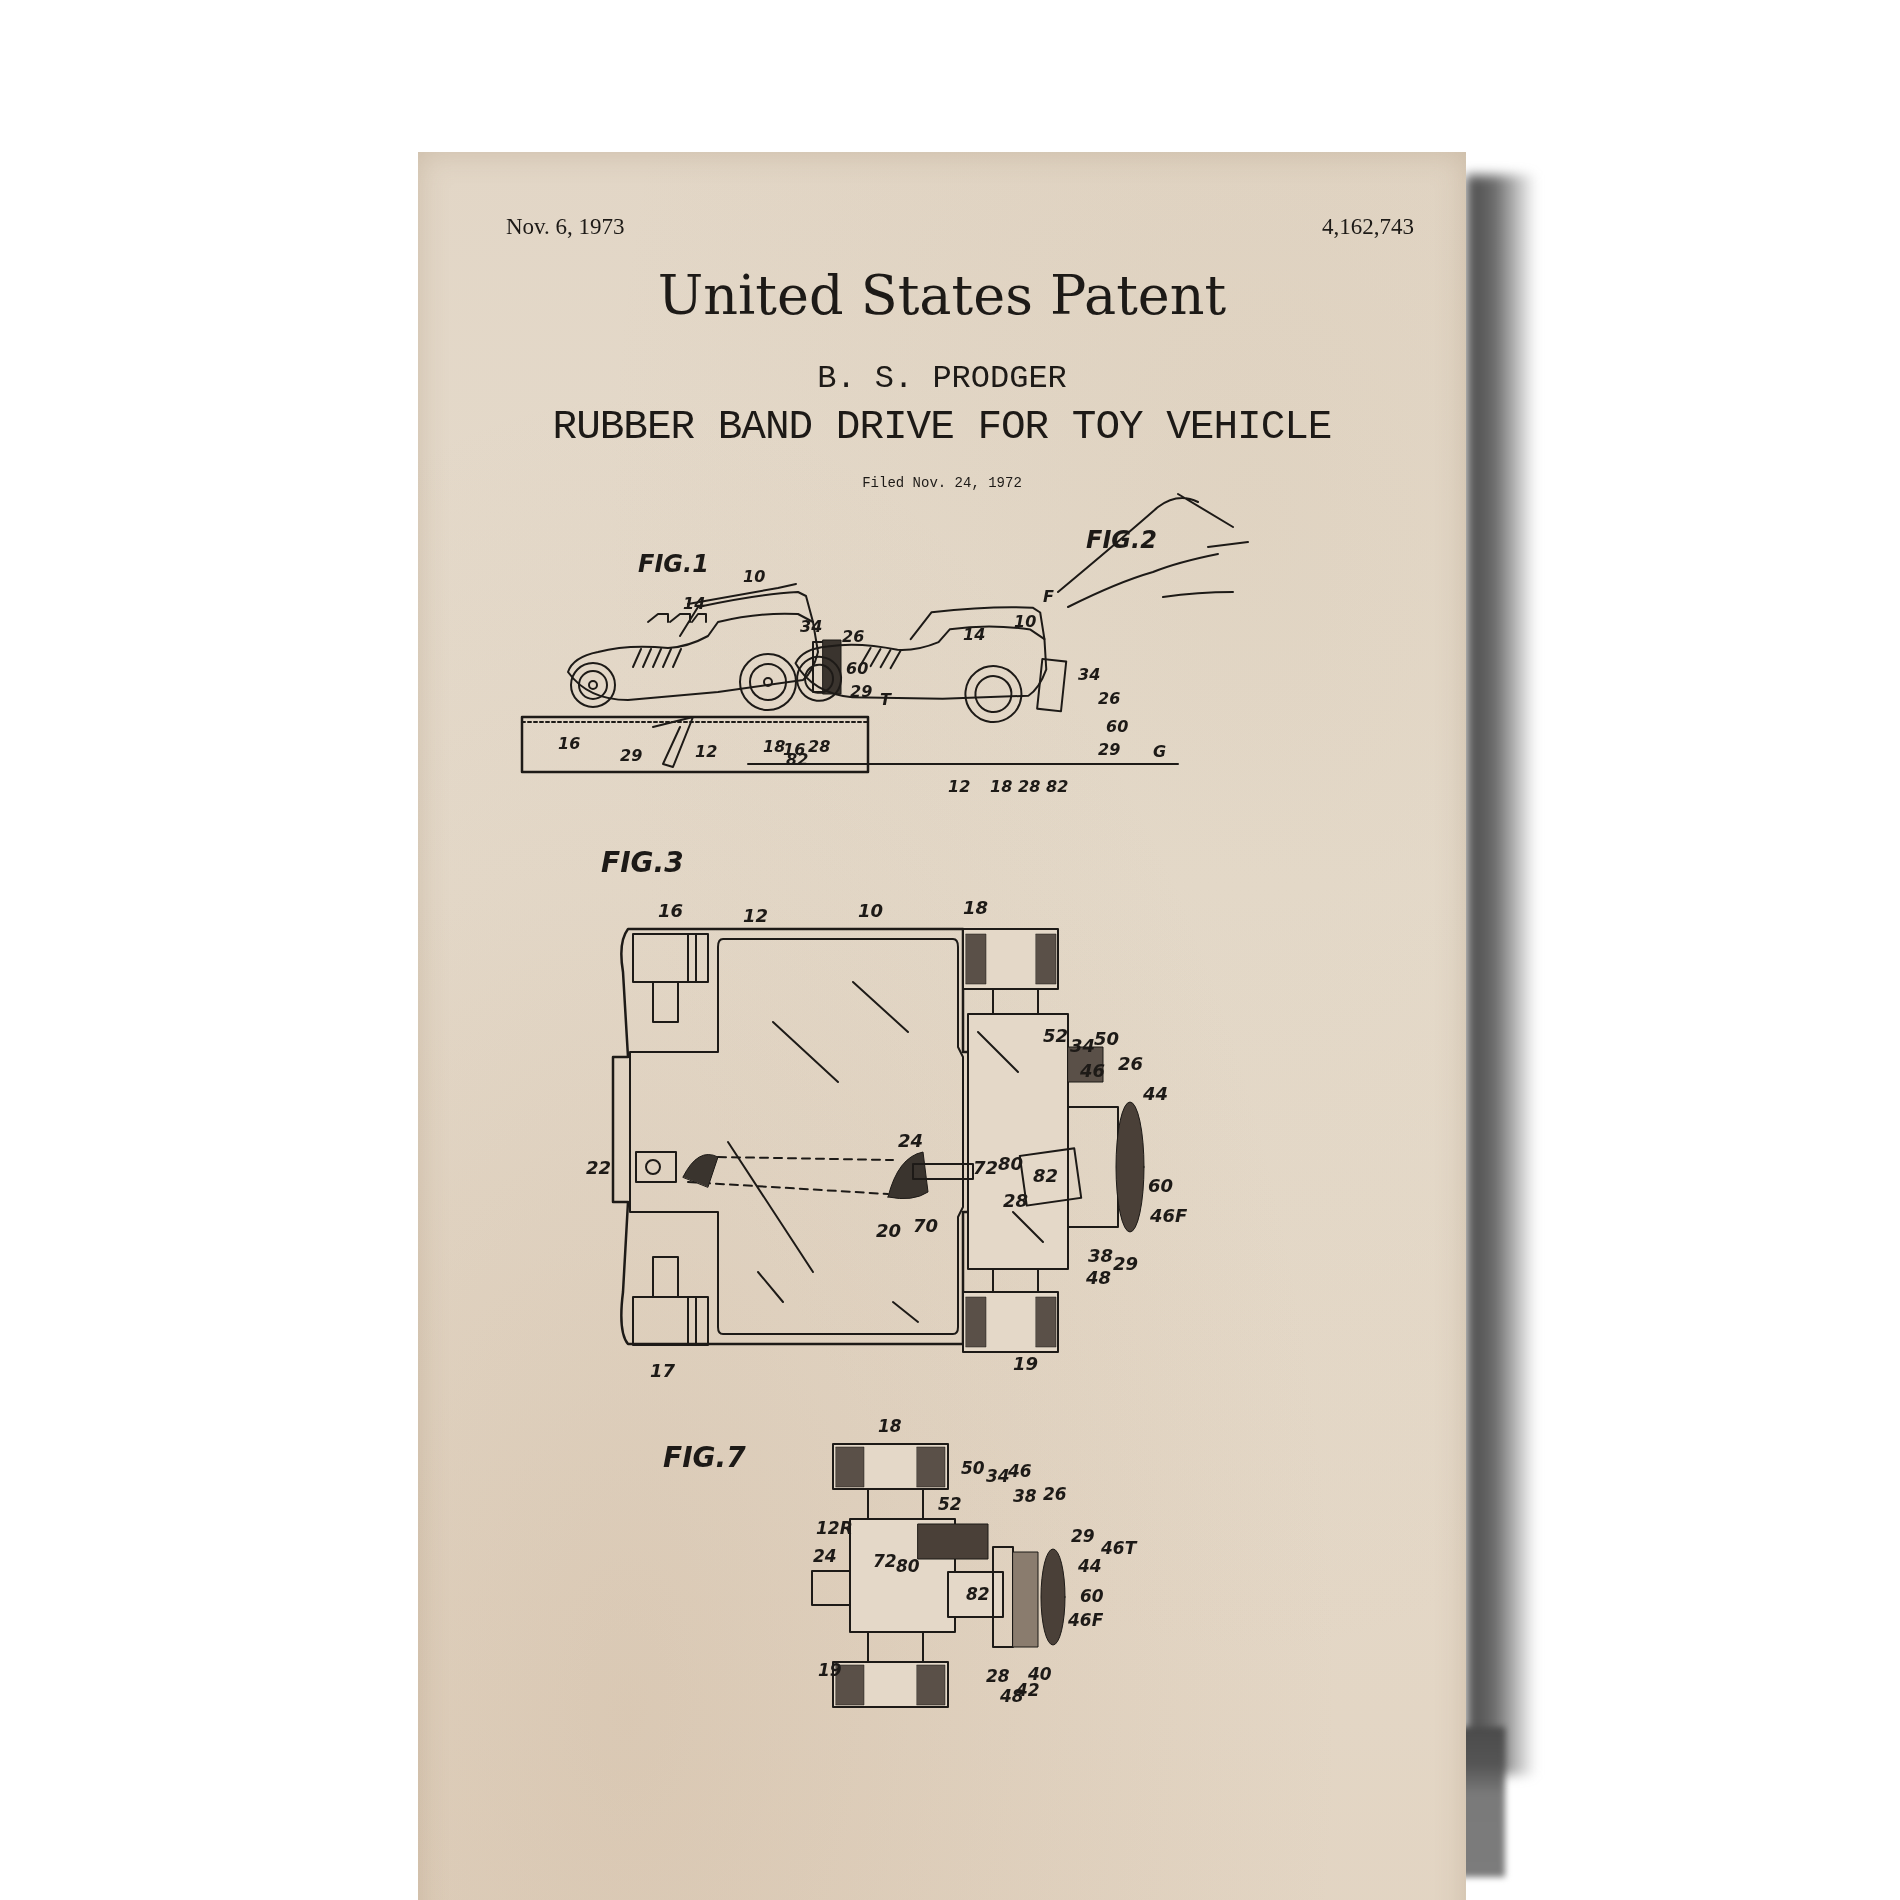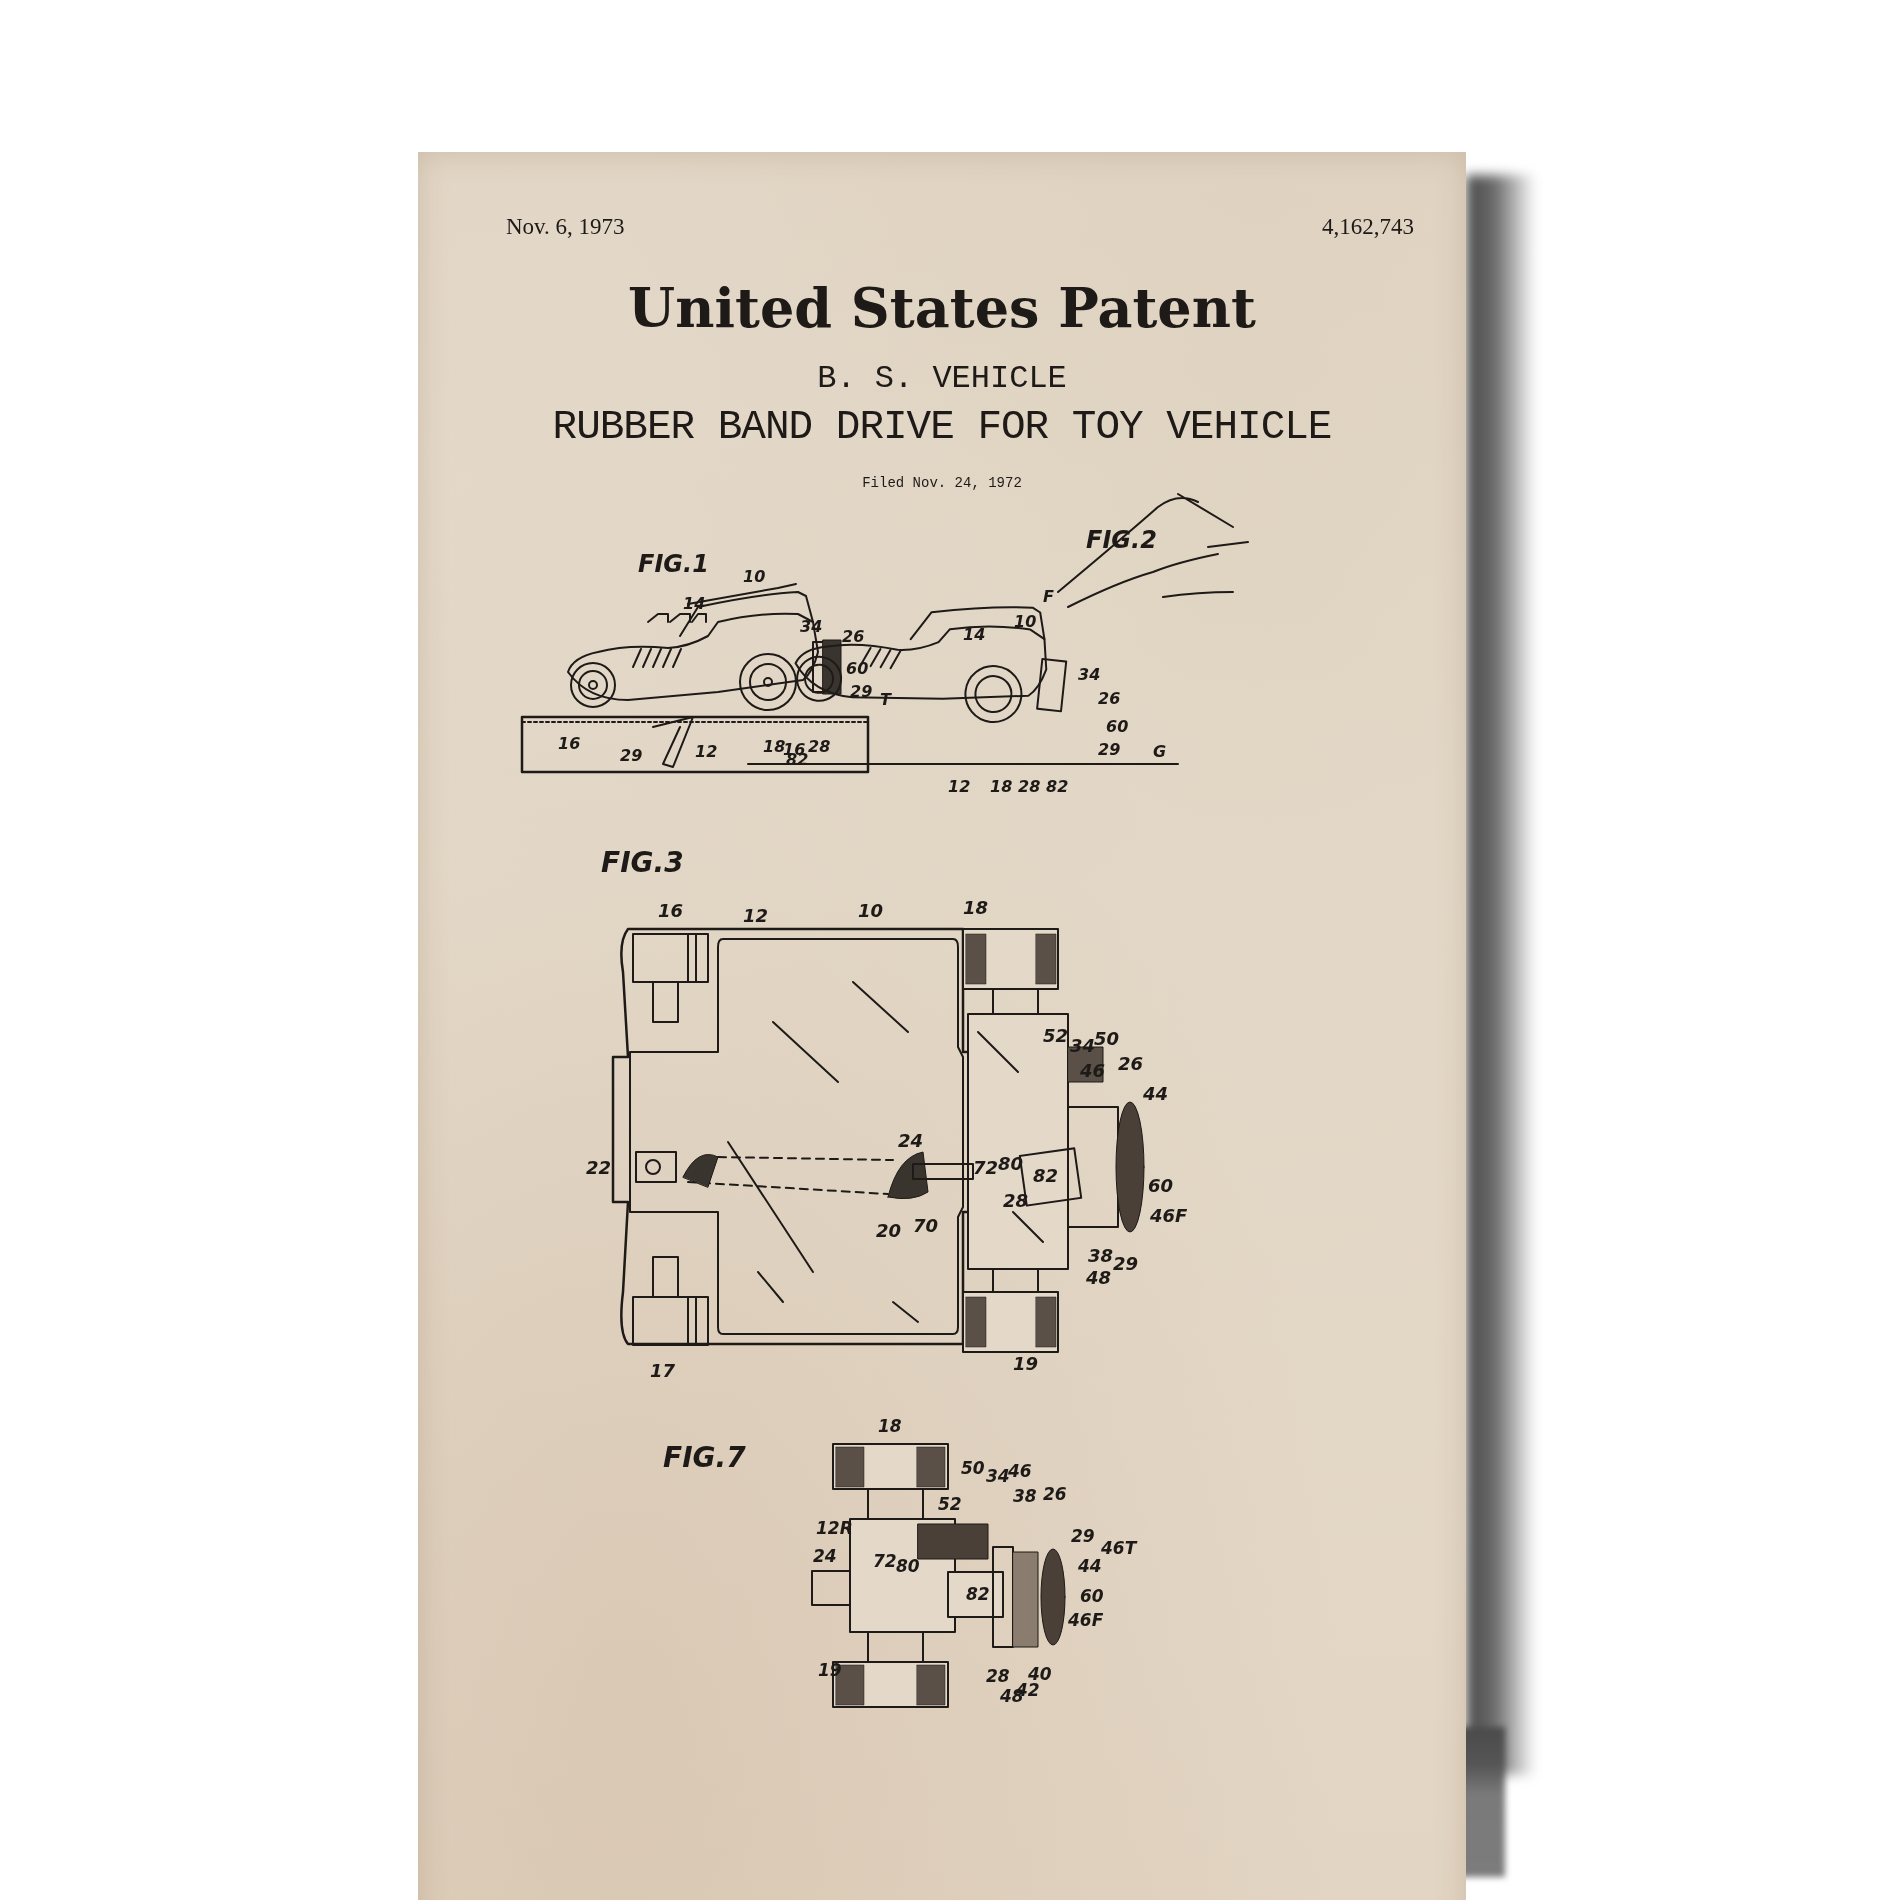--- a/index.html
+++ b/index.html
@@ -21,39 +21,39 @@
     position: absolute; left: 418px; top: 152px; width: 1048px; height: 1840px;
     background:
       radial-gradient(ellipse at 20% 85%, rgba(190,160,130,0.25), rgba(0,0,0,0) 60%),
       radial-gradient(ellipse at 80% 20%, rgba(200,180,150,0.15), rgba(0,0,0,0) 55%),
       linear-gradient(180deg, #e2d6c6 0%, #e6dccd 40%, #e2d4c2 100%);
     box-shadow: inset 0 0 30px rgba(140,110,80,0.25);
   }
   .text-abs { position: absolute; color: #1d1a17; white-space: nowrap; }
   .date { left: 88px; top: 62px; font-size: 23px; font-family: "Liberation Serif", serif; }
   .patno { right: 52px; top: 62px; font-size: 23px; font-family: "Liberation Serif", serif; }
-  .title { left: 0; right: 0; top: 112px; text-align: center; font-size: 54px; font-weight: bold; font-family: "DejaVu Serif", serif; letter-spacing: 0px; margin-top: 12px; }
+  .title { left: 0; right: 0; top: 112px; text-align: center; font-size: 54px; font-weight: normal; font-family: "DejaVu Serif", serif; letter-spacing: 0px; }
   .inventor { left: 0; right: 0; top: 208px; text-align: center; font-size: 32px; font-family: "Liberation Mono", monospace; }
   .subject { left: 0; right: 0; top: 252px; text-align: center; font-size: 41px; font-family: "Liberation Mono", monospace; letter-spacing: -1px; }
   .filed { left: 0; right: 0; top: 323px; text-align: center; font-size: 14px; font-family: "Liberation Mono", monospace; }
   svg.drawing { position: absolute; left: 0; top: 0; }
   .lbl { font-family: "DejaVu Sans", sans-serif; font-style: italic; font-weight: bold; fill: #1d1a17; }
   .fig { font-family: "DejaVu Sans", sans-serif; font-style: italic; font-weight: bold; fill: #1d1a17; }
 </style>
 </head>
 <body>
 
 <div class="shadow-right"></div>
 <div class="shadow-bottom"></div>
 
 <div class="canvas">
   <div class="text-abs date">Nov. 6, 1973</div>
   <div class="text-abs patno">4,162,743</div>
   <div class="text-abs title">United States Patent</div>
-  <div class="text-abs inventor">B. S. VEHICLE</div>
+  <div class="text-abs inventor">B. S. PRODGER</div>
   <div class="text-abs subject">RUBBER BAND DRIVE FOR TOY VEHICLE</div>
   <div class="text-abs filed">Filed Nov. 24, 1972</div>
 
   <svg class="drawing" width="1048" height="1575" viewBox="0 0 1048 1575" fill="none" stroke="#1d1a17" stroke-width="2" stroke-linecap="round" stroke-linejoin="round">
 
     <g>
       <text class="fig" x="220" y="420" font-size="24" stroke="none">FIG.1</text>
 
       <rect x="104" y="565" width="346" height="55" stroke-width="2.5"></rect>
       <line x1="104" y1="570" x2="450" y2="570" stroke-dasharray="3 3"></line>

